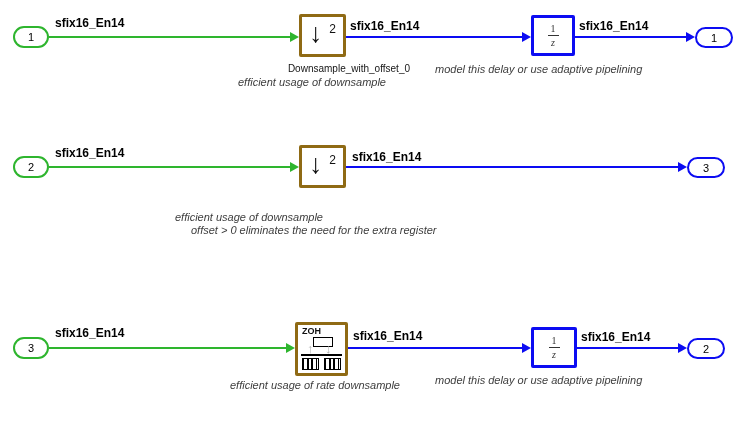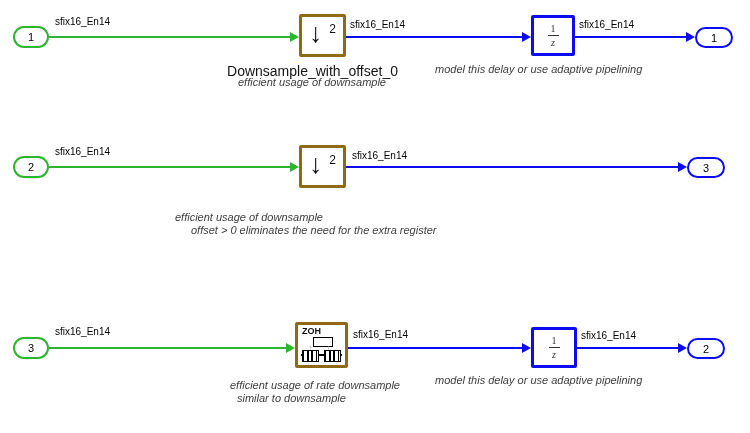--- a/index.html
+++ b/index.html
@@ -10,39 +10,39 @@
   .inport{width:36px;height:22px;border:2px solid var(--green);border-radius:11px;}
   .outport{width:38px;height:21px;border:2.5px solid var(--blue);border-radius:11px;}
   .wire{position:absolute;height:1.6px;}
   .wire.g{background:var(--green);}
   .wire.b{background:var(--blue);}
   .ah{position:absolute;width:0;height:0;border-top:5px solid transparent;border-bottom:5px solid transparent;}
   .ah.g{border-left:9px solid var(--green);}
   .ah.b{border-left:9px solid var(--blue);}
   .block{position:absolute;box-sizing:border-box;background:#fff;border-radius:2px;}
   .ds{width:47px;height:43px;border:3px solid var(--brown);}
-  .rt{width:53px;height:46px;border:3px solid var(--brown);padding-left:36px;}
+  .rt{width:53px;height:54px;border:3px solid var(--brown);padding-left:36px;}
   .delay{width:44px;height:41px;border:3px solid var(--blue);}
   .ds-arrow{position:absolute;left:7px;top:-2px;font-size:27px;color:#111;line-height:1.4;}
   .ds-factor{position:absolute;right:7px;top:5px;font-size:12px;color:#111;}
   .frac{position:absolute;inset:0;display:flex;flex-direction:column;align-items:center;
         justify-content:center;font-family:"Liberation Serif",serif;font-size:10px;color:#333;}
   .frac .bar{width:11px;height:1.3px;background:#333;margin:0.5px 0;}
   .frac .den{font-style:italic;}
   .zoh-label{position:absolute;left:4px;top:1px;font-size:9px;font-weight:700;color:#111;}
   .rt-rect{position:absolute;left:15px;top:12px;width:20px;height:10px;border:1.5px solid #000;box-sizing:border-box;background:#fff;}
   .rt-hline{position:absolute;left:3px;top:29px;width:41px;height:1.5px;background:#000;}
   .rt-up,.rt-dn{position:absolute;font-size:13px;color:#b0b0b0;line-height:1;}
   .rt-up{left:9px;top:17px;}
   .rt-dn{left:27px;top:17px;}
   .rt-reg{position:absolute;bottom:3px;width:17px;height:12px;border:1.5px solid #000;box-sizing:border-box;
           background:repeating-linear-gradient(90deg,#000 0 1.5px,#fff 1.5px 4.2px);}
   .rt-reg.l{left:4px;} .rt-reg.r{right:4px;}
-  .sig{position:absolute;font-size:10px;color:#000;white-space:nowrap;}
-  .bname{position:absolute;width:195px;text-align:center;font-size:14px;color:#141414;white-space:nowrap;}
+  .sig{position:absolute;font-size:12px;color:#000;white-space:nowrap;font-weight:bold;}
+  .bname{position:absolute;width:195px;text-align:right;font-size:10px;color:#141414;white-space:nowrap;}
   .ann{position:absolute;font-size:11px;color:#3d3d3d;white-space:nowrap;font-style:italic;}
 </style>
 </head>
 <body>
 
 <div class="canvas">
 
   <div class="port inport" style="left:13px;top:26px;">
     <span>1</span>
   </div>
@@ -125,16 +125,15 @@
     </span>
   </div>
   <div class="sig" style="left:581px;top:330px;">sfix16_En14</div>
   <div class="wire b" style="left:577px;top:347.3px;width:101px;"></div>
   <div class="ah b" style="left:678px;top:343px;"></div>
   <div class="port outport" style="left:687px;top:338px;">
     <span>2</span>
   </div>
 
   <div class="ann" style="left:230px;top:379px;">efficient usage of rate downsample</div>
-  <div class="ann" style="left:237px;top:392px;">similar to downsample</div>
   <div class="ann" style="left:435px;top:374px;">model this delay or use adaptive pipelining</div>
 
 </div>
 
 </body></html>

